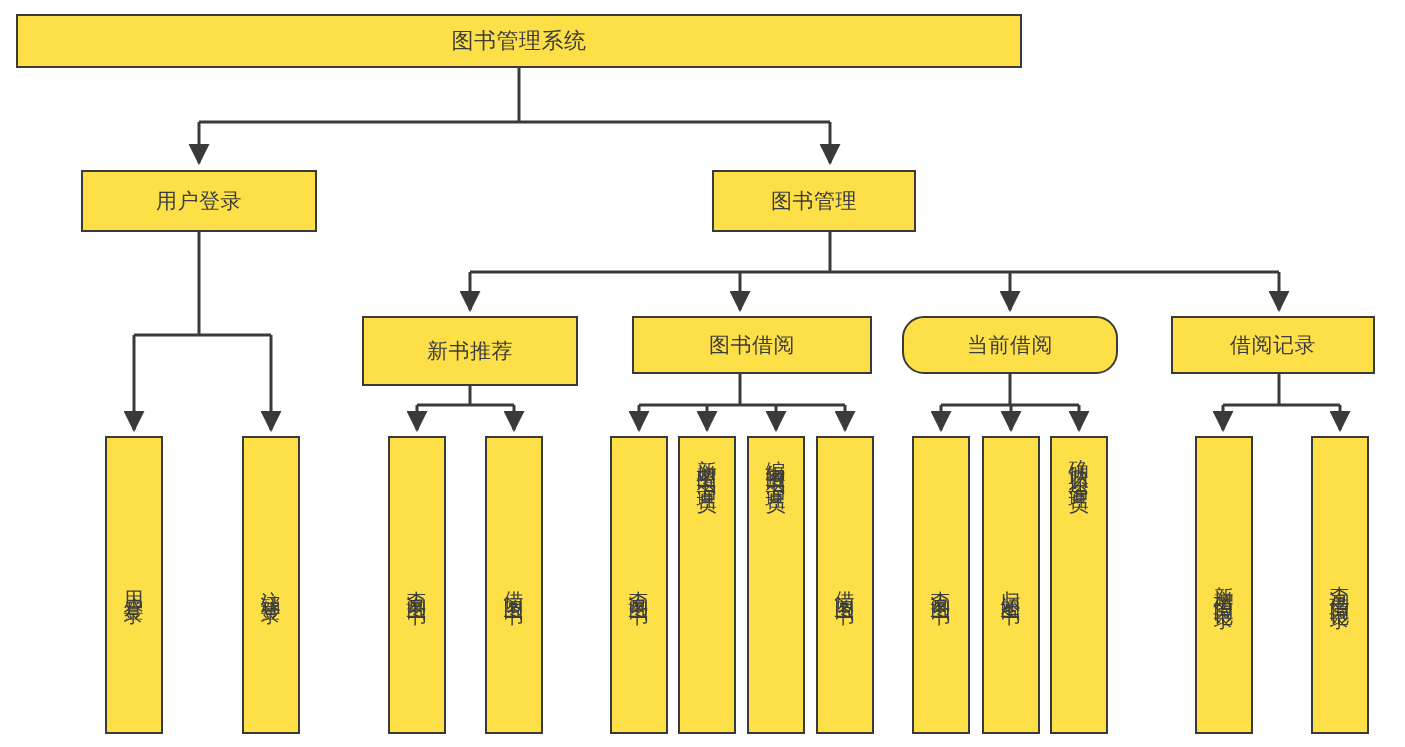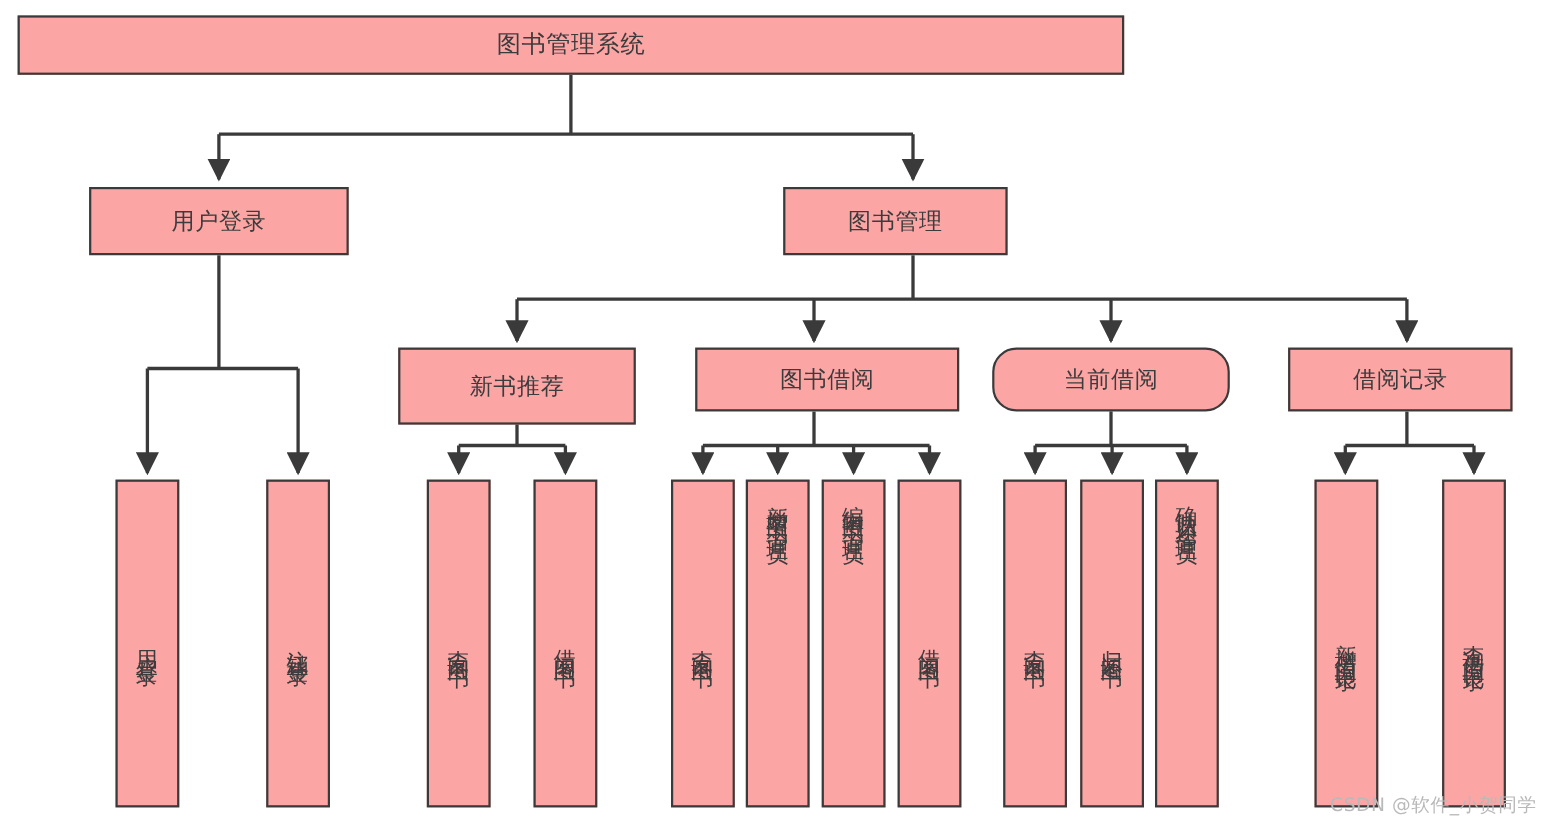--- a/index.html
+++ b/index.html
@@ -23,21 +23,21 @@
   svg#edges {
     position: absolute;
     left: 0;
     top: 0;
     width: 1405px;
     height: 747px;
   }
   .node {
     position: absolute;
     box-sizing: border-box;
-    background: #fca5a5;
+    background: #fde047;
     border: 2px solid #3a3a3a;
     display: flex;
     align-items: center;
     justify-content: center;
     color: #3c3c3c;
   }
   .node .label {
     display: block;
     text-align: center;
     line-height: 1.28;
@@ -194,15 +194,14 @@
     <span class="label">确认归还（管理员）</span>
   </div>
 
   <div class="node vert centered" style="left:1195px; top:436px; width:58px; height:298px;">
     <span class="label">新增借阅记录</span>
   </div>
   <div class="node vert centered" style="left:1311px; top:436px; width:58px; height:298px;">
     <span class="label">查询借阅记录</span>
   </div>
 
-  <div class="watermark">CSDN @软件_小贺同学</div>
 
 </div>
 
 </body></html>

